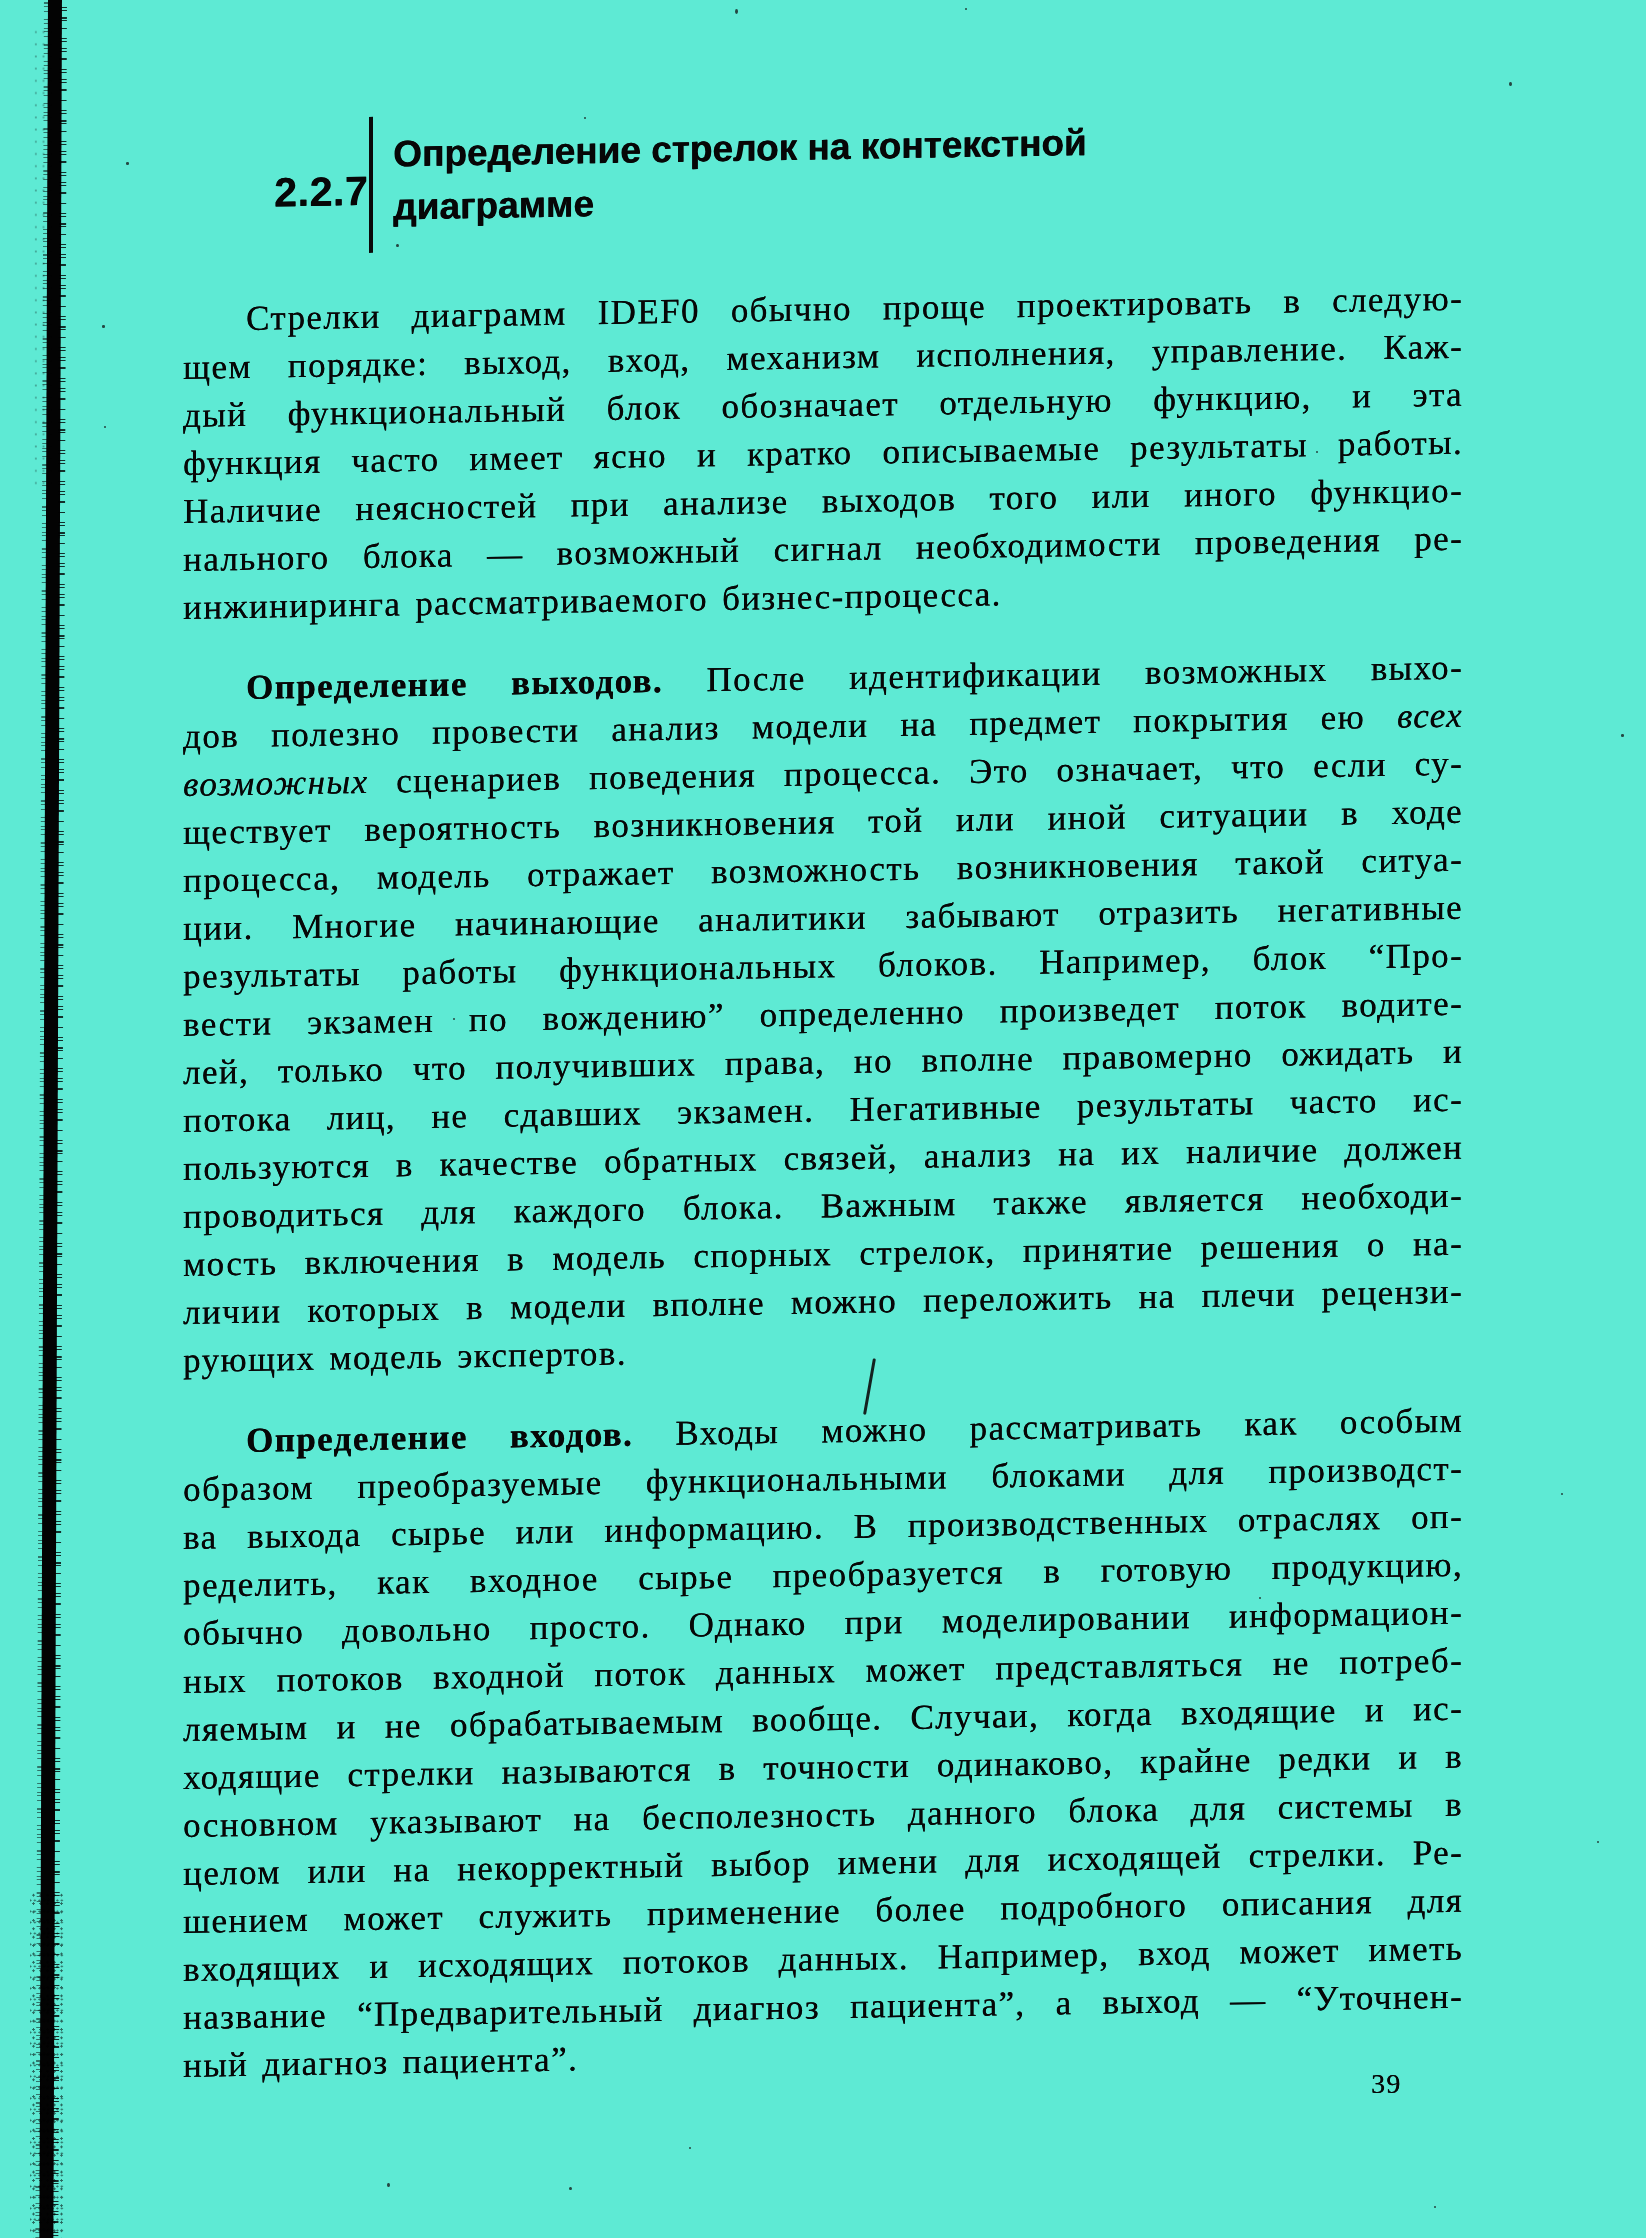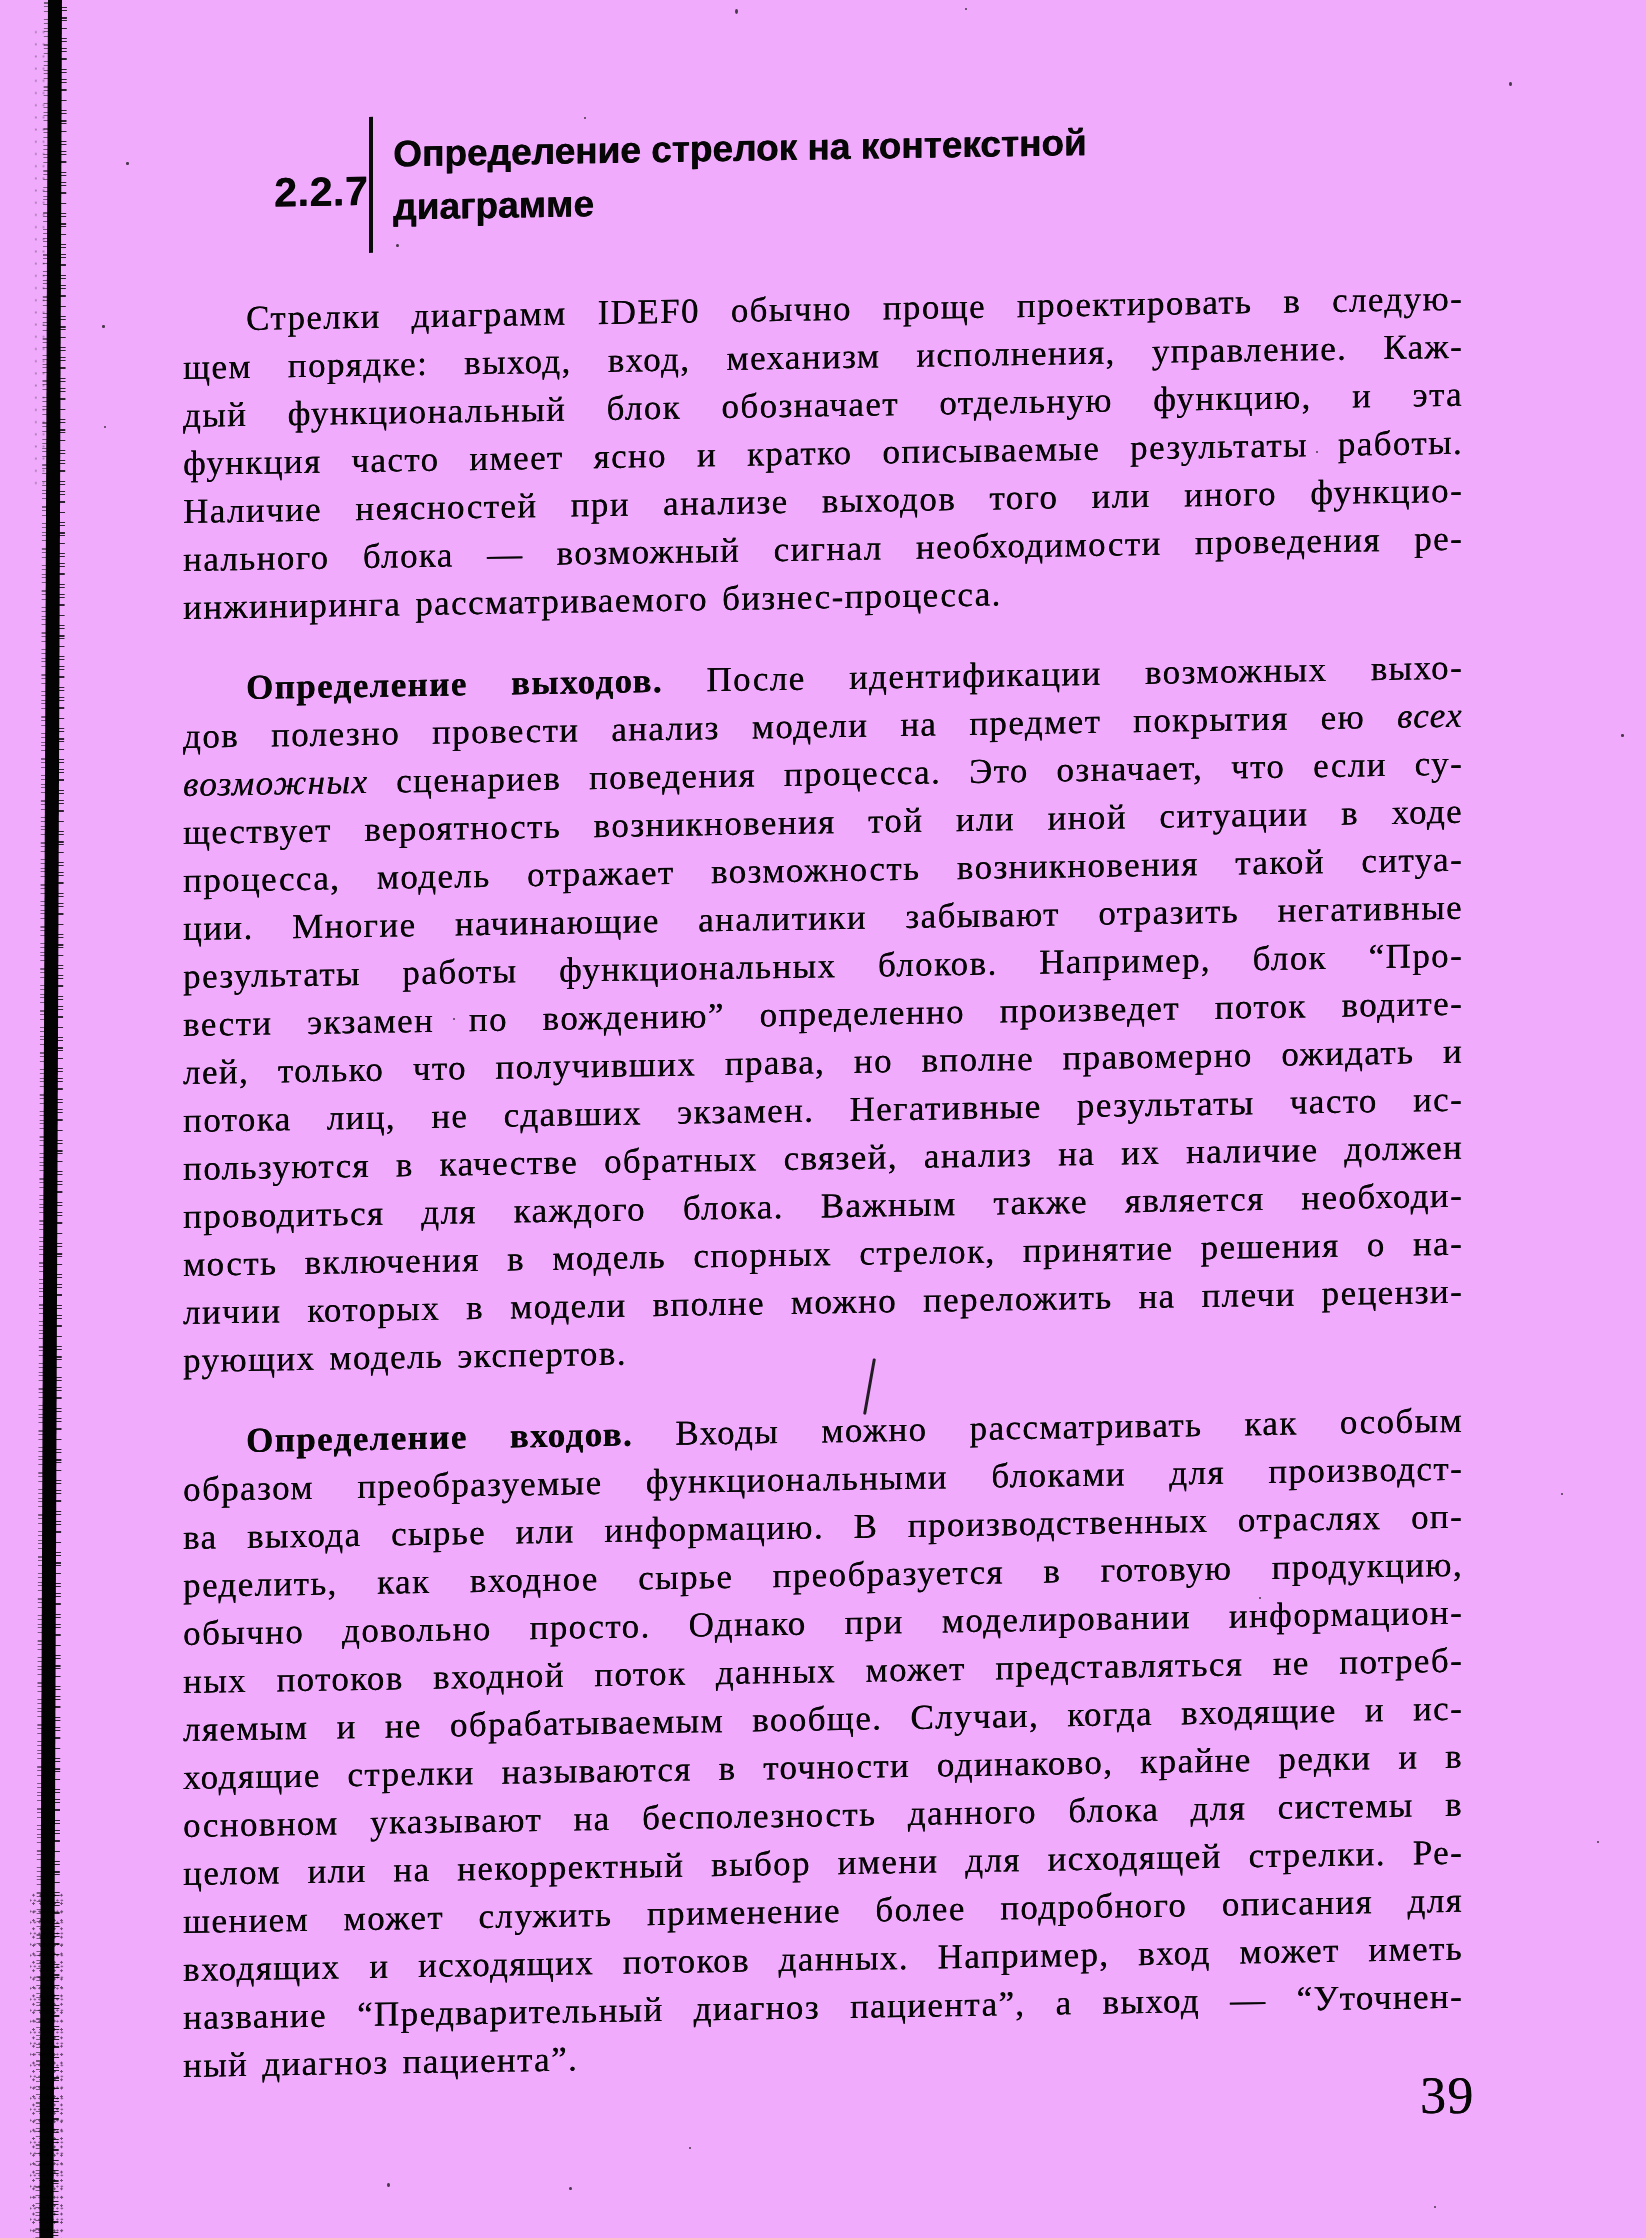--- a/index.html
+++ b/index.html
@@ -1,17 +1,17 @@
 <!DOCTYPE html>
 <html style="font-size:10.3px"><head>
 <meta charset="utf-8">
 <style>
   html,body{margin:0;padding:0;background:#e8e8e8;}
   .page{
-    position:relative;width:1646px;height:2239px;background:#f0abfc;
+    position:relative;width:1646px;height:2239px;background:#5eead4;
     overflow:hidden;font-family:"Liberation Serif",serif;color:#070707;
   }
 
   
   .strip{
     position:absolute;left:48px;top:-6.4px;width:13.5px;height:2252px;
     background:#030303;transform:rotate(0.22deg);transform-origin:top left;
   }
   .strip::before{
     content:"";position:absolute;left:-4.5px;top:0;width:5.1px;height:100%;
@@ -69,22 +69,22 @@
     text-align:justify;text-align-last:justify;
     text-shadow:0.3px 0 0 currentColor;
     white-space:normal;
   }
   .line.first{padding-left:63px;}
   .line.end{text-align-last:left;}
   .line b{font-weight:700;}
   .line i{font-style:italic;}
 
   .page-number{
-    position:absolute;left:1420px;top:2070px;
-    font-size:52px;line-height:1;letter-spacing:1.3px;
+    position:absolute;left:1371px;top:2070px;
+    font-size:28px;line-height:1;letter-spacing:1.3px;
     text-shadow:0.3px 0 0 currentColor;
   }
 </style>
 </head>
 <body>
 
 <div class="page">
 
   <div class="strip"></div>
   <div class="speckle top"></div>

